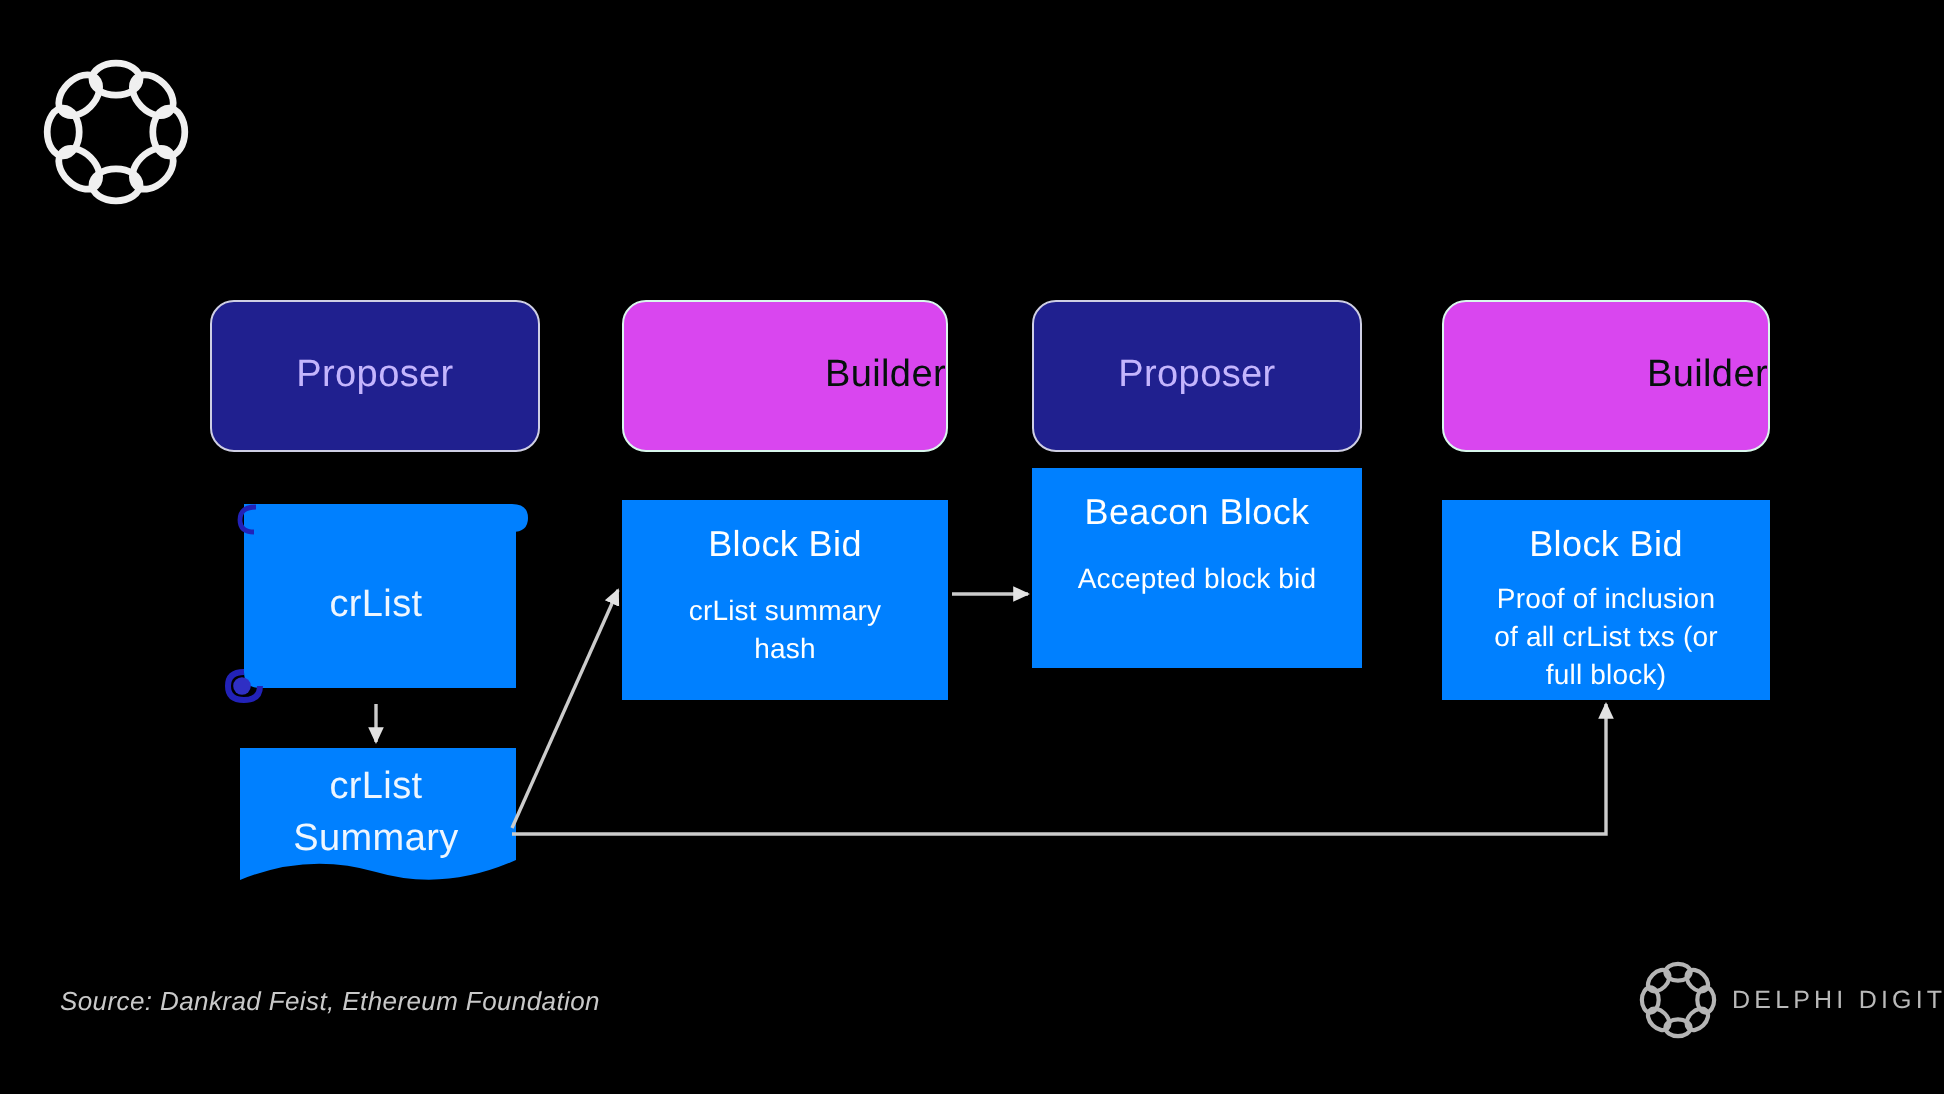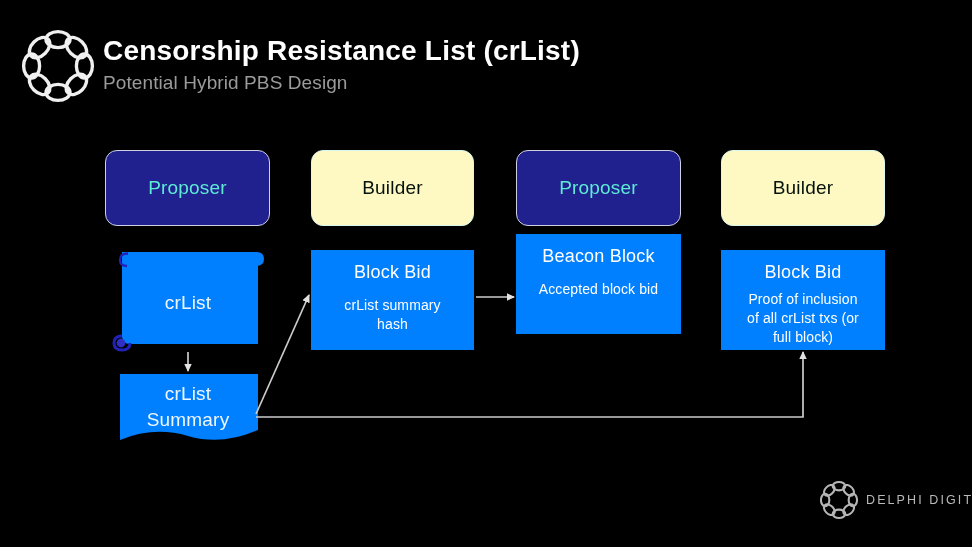--- a/index.html
+++ b/index.html
@@ -22,22 +22,22 @@
     font-size:19px;color:#9b9b9b;letter-spacing:.1px;
     font-weight:400;line-height:26px;white-space:nowrap;margin-top:1px;
   }
 
   
   .role-box{
     position:absolute;height:76px;border-radius:12px;
     display:flex;align-items:center;justify-content:center;
     font-size:19px;letter-spacing:.2px;box-sizing:border-box;
   }
-  .role-box.proposer{background:#20208f;color:#5eead4;border:1.6px solid #cfcfe4;}
-  .role-box.builder{background:#fef9c3;color:#05110c;border:1.6px solid #d9f7ec;}
+  .role-box.proposer{background:#20208f;color:#c4b5fd;border:1.6px solid #cfcfe4;}
+  .role-box.builder{background:#d946ef;color:#05110c;border:1.6px solid #d9f7ec;justify-content:flex-end;}
 
   
   .data-box{
     position:absolute;height:100px;background:#0080ff;
     box-sizing:border-box;padding:10px 8px 8px;
     display:flex;flex-direction:column;align-items:center;
   }
   .data-box .db-title{
     font-size:18px;color:#ffffff;line-height:24px;letter-spacing:.2px;
     text-align:center;white-space:nowrap;
@@ -94,24 +94,20 @@
           <ellipse cx="83" cy="50" rx="15" ry="10" transform="rotate(90 83 50)"></ellipse>
           <ellipse cx="73" cy="73" rx="15" ry="10" transform="rotate(135 73 73)"></ellipse>
           <ellipse cx="50" cy="83" rx="15" ry="10" transform="rotate(180 50 83)"></ellipse>
           <ellipse cx="27" cy="73" rx="15" ry="10" transform="rotate(225 27 73)"></ellipse>
           <ellipse cx="17" cy="50" rx="15" ry="10" transform="rotate(270 17 50)"></ellipse>
           <ellipse cx="27" cy="27" rx="15" ry="10" transform="rotate(315 27 27)"></ellipse>
         </g>
       </svg>
     </div>
 
-    <div class="title-block">
-      <div class="slide-title">Censorship Resistance List (crList)</div>
-      <div class="slide-subtitle">Potential Hybrid PBS Design</div>
-    </div>
   </div>
 
   <div class="role-box proposer" style="left:105px;top:150px;width:165px;">
     <span>Proposer</span>
   </div>
 
   <div class="role-box builder" style="left:311px;top:150px;width:163px;">
     <span>Builder</span>
   </div>
 
@@ -177,20 +173,21 @@
 
     <g>
       <line x1="476" y1="297" x2="514" y2="297" stroke="#cccccc" stroke-width="1.7" marker-end="url(#ah)"></line>
     </g>
 
     <g>
       <path d="M256,417 H803 V352" fill="none" stroke="#cccccc" stroke-width="1.7" marker-end="url(#ah)"></path>
     </g>
   </svg>
 
+  <div class="source-note">Source: Dankrad Feist, Ethereum Foundation</div>
 
   <div class="footer-logo">
     <svg viewBox="0 0 100 100" width="42" height="42" aria-hidden="true">
       <g fill="none" stroke="#b5b5b5" stroke-width="5" stroke-linecap="round">
         <ellipse cx="50" cy="17" rx="15" ry="10" transform="rotate(0 50 17)"></ellipse>
         <ellipse cx="73" cy="27" rx="15" ry="10" transform="rotate(45 73 27)"></ellipse>
         <ellipse cx="83" cy="50" rx="15" ry="10" transform="rotate(90 83 50)"></ellipse>
         <ellipse cx="73" cy="73" rx="15" ry="10" transform="rotate(135 73 73)"></ellipse>
         <ellipse cx="50" cy="83" rx="15" ry="10" transform="rotate(180 50 83)"></ellipse>
         <ellipse cx="27" cy="73" rx="15" ry="10" transform="rotate(225 27 73)"></ellipse>

